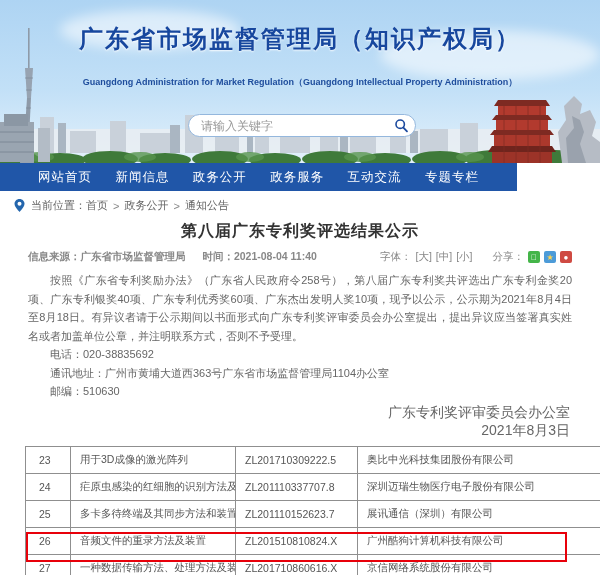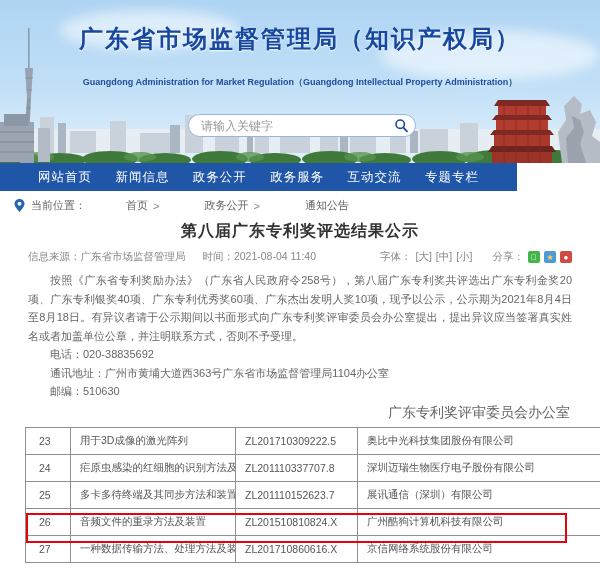--- a/index.html
+++ b/index.html
@@ -26,29 +26,29 @@
 
   
   .nav { width:517px; height:28px; background:#2056a8; display:flex;
     align-items:center; justify-content:space-between; padding:0 38px; }
   .nav-item { color:#fff; font-size:12.5px; letter-spacing:1px; cursor:pointer; }
 
   
   .crumb { display:flex; align-items:center; padding:7px 16px 4px 14px;
     font-size:11px; color:#666; }
   .crumb .sep { margin:0 5px; color:#888; }
-  .crumb a { color:#666; text-decoration:none; cursor:pointer;margin-left:40px; }
+  .crumb a { color:#666; text-decoration:none; cursor:pointer; }
   .crumb .pin { margin-right:6px; display:inline-flex; }
 
   
   .art-title { text-align:center; font-size:16px; font-weight:bold; color:#333;
     margin:4px 0 8px; letter-spacing:1px; }
   .meta { display:flex; justify-content:space-between; align-items:center;
     padding:0 28px; font-size:10.5px; color:#888; }
-  .meta .left span { margin-right:14px; }
+  .meta .left span { margin-right:14px;font-weight:bold; }
   .meta .right { display:flex; align-items:center; gap:4px; }
   .meta .fbtn { cursor:pointer; color:#888; }
   .share-ic { width:12px; height:12px; border-radius:2px; display:inline-flex;
     align-items:center; justify-content:center; font-size:8px; color:#fff; cursor:pointer; }
   .share-green { background:#44b549; }
   .share-blue  { background:#4c9bd8; color:#ffd54f; }
   .share-red   { background:#cf4a42; }
 
   .body-text { padding:7px 28px 0; font-size:11px; color:#666; line-height:18.5px;
     text-align:justify; }
@@ -228,20 +228,21 @@
 
 <div class="body-text">
   <p>按照《广东省专利奖励办法》（广东省人民政府令258号），第八届广东专利奖共评选出广东专利金奖20项、广东专利银奖40项、广东专利优秀奖60项、广东杰出发明人奖10项，现予以公示，公示期为2021年8月4日至8月18日。有异议者请于公示期间以书面形式向广东专利奖评审委员会办公室提出，提出异议应当签署真实姓名或者加盖单位公章，并注明联系方式，否则不予受理。</p>
 </div>
 <div class="cline">电话：020-38835692</div>
 <div class="cline">通讯地址：广州市黄埔大道西363号广东省市场监督管理局1104办公室</div>
 <div class="cline">邮编：510630</div>
 
 <div class="sign-block">
   <div>广东专利奖评审委员会办公室</div>
+  <div>2021年8月3日</div>
 </div>
 
 <div class="tbl-wrap">
   <table>
     <colgroup>
         <col style="width:45px">
         <col style="width:165px">
         <col style="width:122px">
         <col style="width:243px">
       </colgroup>

